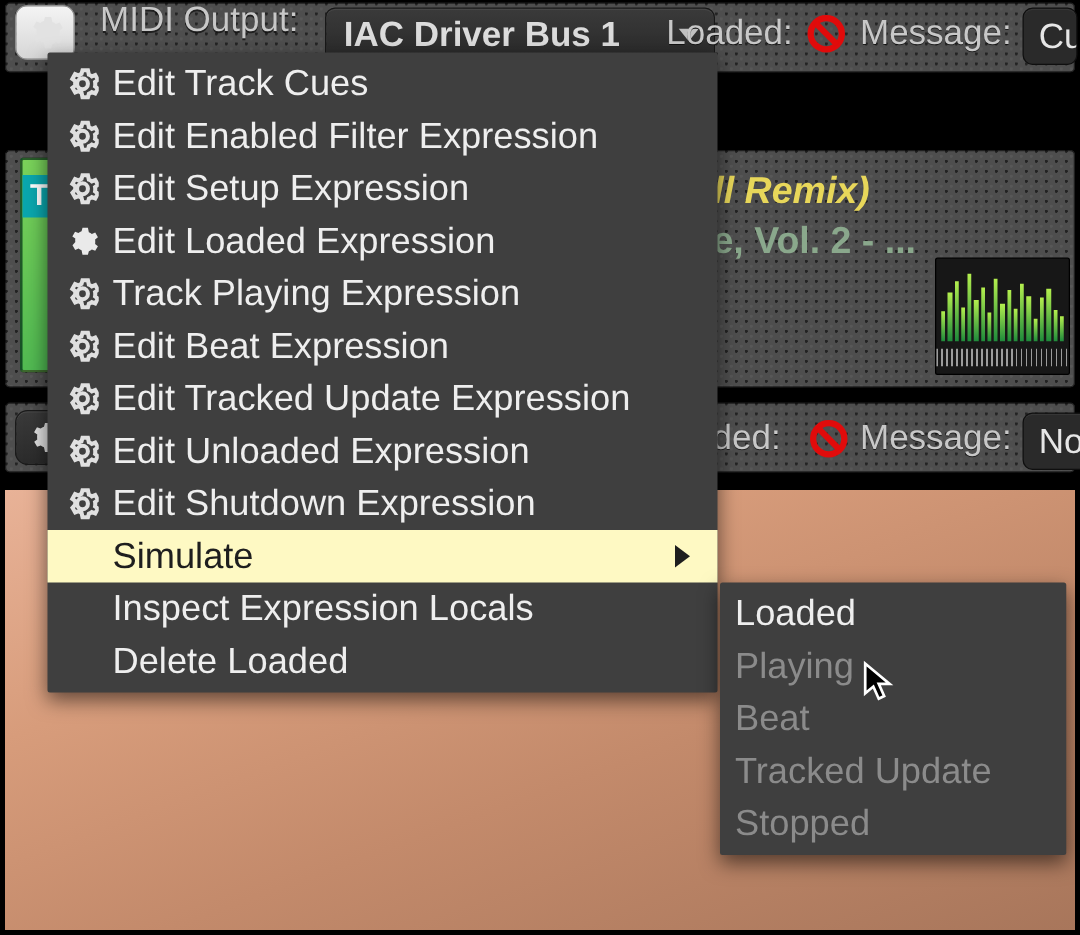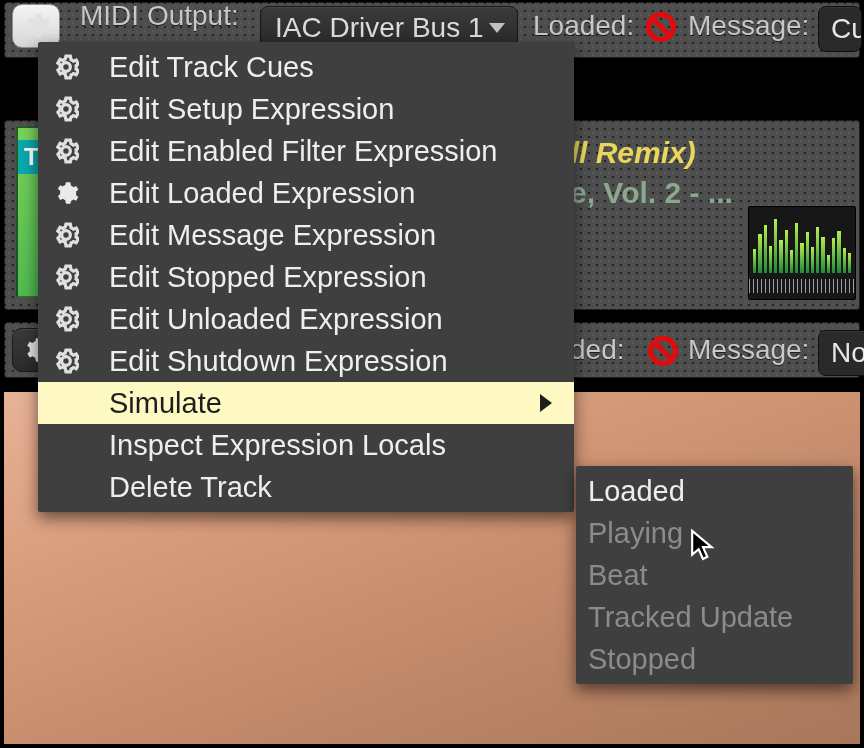--- a/index.html
+++ b/index.html
@@ -91,21 +91,21 @@
   .wavebox .ticks{position:absolute;left:0;right:0;bottom:6px;height:14px;background:repeating-linear-gradient(90deg,#9c9c9c 0 1px,transparent 1px 4px);}
 
   
   .bg-gradient{position:absolute; background:linear-gradient(160deg,#e8b297 0%, #d79c7b 30%, #c38a6b 60%, #a8765b 100%);}
 
   
   .menu {
     position:absolute; background:#3f3f3f; border-radius:2px; box-shadow:0 6px 16px rgba(0,0,0,0.55);
     padding:4px 0;
   }
-  .menu-item{display:flex; align-items:center; height:42px; padding:0 22px 0 12px; gap:27px; color:#eee; font-size:29px; cursor:default;}
+  .menu-item{display:flex; align-items:center; height:42px; padding:0 22px 0 12px; gap:8px; color:#eee; font-size:29px; cursor:default;}
   .menu-item-label{flex:1; white-space:nowrap;}
   .menu-item.highlight{background:#fef9c3; color:#1e1e1e;}
   .menu-item.disabled{color:#8b8b8b;}
   .menu-icon{width:32px;height:32px;display:flex;align-items:center;justify-content:center;flex:0 0 32px;}
   .menu-icon.blank{width:32px;}
   .menu-arrow{width:0;height:0;border-top:9px solid transparent;border-bottom:9px solid transparent;border-left:12px solid currentColor;}
 
   
   .cog path{fill:#e2e2e2;}
   .cog.solid path{fill:#eaeaea;}
@@ -121,21 +121,21 @@
 
   <div class="dotbg panel-trim" style="left:4px; top:2px; right:4px; height:56px;"></div>
 
   <div class="gear-btn" style="left:12px; top:4px;">
     <svg class="cog" width="30" height="30" viewBox="0 0 24 24">
         <path d="M12 8a4 4 0 1 0 0 8 4 4 0 0 0 0-8zm9.4 4a7.5 7.5 0 0 0-.1-1.3l2.1-1.6-2-3.5-2.5 1a7.6 7.6 0 0 0-2.2-1.3L16 2h-4l-.7 2.6A7.6 7.6 0 0 0 9 5.9l-2.5-1-2 3.5L6.7 10A7.5 7.5 0 0 0 6.6 12a7.5 7.5 0 0 0 .1 1.3L4.6 14.9l2 3.5 2.5-1a7.6 7.6 0 0 0 2.2 1.3L12 22h4l.7-2.6a7.6 7.6 0 0 0 2.2-1.3l2.5 1 2-3.5-2.1-1.6c.1-.4.1-.8.1-1.3z" fill="#555"></path>
       </svg>
   </div>
 
   <div class="toolbar-label" style="left:80px; top:0;">MIDI Output:</div>
-  <div class="combo" style="left:260px; top:6px; width:258px; overflow:hidden;">
+  <div class="combo" style="left:260px; top:6px; width:312px; overflow:hidden;font-weight:bold;">
       <span>IAC Driver Bus 1</span>
     </div>
 
   <div class="toolbar-label" style="left:533px; top:10px;">Loaded:</div>
   <div class="no-icon" style="left:646px; top:12px;"></div>
   <div class="toolbar-label" style="left:688px; top:10px;">Message:</div>
   <div class="dark-pill" style="left:818px; top:6px; width:44px;">Cu</div>
 
   <div class="dotbg panel-trim" style="left:4px; top:120px; right:4px; height:190px;"></div>
 
@@ -192,53 +192,61 @@
           </svg>
       </span>
       <span class="menu-item-label">Edit Track Cues</span>
     </div>
     <div class="menu-item">
       <span class="menu-icon">
         <svg class="cog outline" width="26" height="26" viewBox="0 0 24 24">
             <path d="M12 8a4 4 0 1 0 0 8 4 4 0 0 0 0-8zm9.4 4c0-.5 0-.9-.1-1.3l2.1-1.6-2-3.5-2.5 1a7.6 7.6 0 0 0-2.2-1.3L16 2h-4l-.7 2.6A7.6 7.6 0 0 0 9 5.9l-2.5-1-2 3.5L6.7 10c-.1.4-.1.8-.1 1.3s0 .9.1 1.3L4.6 14.9l2 3.5 2.5-1a7.6 7.6 0 0 0 2.2 1.3L12 22h4l.7-2.6a7.6 7.6 0 0 0 2.2-1.3l2.5 1 2-3.5-2.1-1.6c.1-.4.1-.8.1-1.3z"></path>
           </svg>
       </span>
+      <span class="menu-item-label">Edit Enabled Filter Expression</span>
+    </div>
+    <div class="menu-item">
+      <span class="menu-icon">
+        <svg class="cog outline" width="26" height="26" viewBox="0 0 24 24">
+            <path d="M12 8a4 4 0 1 0 0 8 4 4 0 0 0 0-8zm9.4 4c0-.5 0-.9-.1-1.3l2.1-1.6-2-3.5-2.5 1a7.6 7.6 0 0 0-2.2-1.3L16 2h-4l-.7 2.6A7.6 7.6 0 0 0 9 5.9l-2.5-1-2 3.5L6.7 10c-.1.4-.1.8-.1 1.3s0 .9.1 1.3L4.6 14.9l2 3.5 2.5-1a7.6 7.6 0 0 0 2.2 1.3L12 22h4l.7-2.6a7.6 7.6 0 0 0 2.2-1.3l2.5 1 2-3.5-2.1-1.6c.1-.4.1-.8.1-1.3z"></path>
+          </svg>
+      </span>
       <span class="menu-item-label">Edit Setup Expression</span>
     </div>
     <div class="menu-item">
       <span class="menu-icon">
-        <svg class="cog outline" width="26" height="26" viewBox="0 0 24 24">
-            <path d="M12 8a4 4 0 1 0 0 8 4 4 0 0 0 0-8zm9.4 4c0-.5 0-.9-.1-1.3l2.1-1.6-2-3.5-2.5 1a7.6 7.6 0 0 0-2.2-1.3L16 2h-4l-.7 2.6A7.6 7.6 0 0 0 9 5.9l-2.5-1-2 3.5L6.7 10c-.1.4-.1.8-.1 1.3s0 .9.1 1.3L4.6 14.9l2 3.5 2.5-1a7.6 7.6 0 0 0 2.2 1.3L12 22h4l.7-2.6a7.6 7.6 0 0 0 2.2-1.3l2.5 1 2-3.5-2.1-1.6c.1-.4.1-.8.1-1.3z"></path>
-          </svg>
-      </span>
-      <span class="menu-item-label">Edit Enabled Filter Expression</span>
-    </div>
-    <div class="menu-item">
-      <span class="menu-icon">
         <svg class="cog solid" width="26" height="26" viewBox="0 0 24 24">
             <path d="M12 8a4 4 0 1 0 0 8 4 4 0 0 0 0-8zm9.4 4c0-.5 0-.9-.1-1.3l2.1-1.6-2-3.5-2.5 1a7.6 7.6 0 0 0-2.2-1.3L16 2h-4l-.7 2.6A7.6 7.6 0 0 0 9 5.9l-2.5-1-2 3.5L6.7 10c-.1.4-.1.8-.1 1.3s0 .9.1 1.3L4.6 14.9l2 3.5 2.5-1a7.6 7.6 0 0 0 2.2 1.3L12 22h4l.7-2.6a7.6 7.6 0 0 0 2.2-1.3l2.5 1 2-3.5-2.1-1.6c.1-.4.1-.8.1-1.3z"></path>
           </svg>
       </span>
       <span class="menu-item-label">Edit Loaded Expression</span>
     </div>
     <div class="menu-item">
       <span class="menu-icon">
         <svg class="cog outline" width="26" height="26" viewBox="0 0 24 24">
             <path d="M12 8a4 4 0 1 0 0 8 4 4 0 0 0 0-8zm9.4 4c0-.5 0-.9-.1-1.3l2.1-1.6-2-3.5-2.5 1a7.6 7.6 0 0 0-2.2-1.3L16 2h-4l-.7 2.6A7.6 7.6 0 0 0 9 5.9l-2.5-1-2 3.5L6.7 10c-.1.4-.1.8-.1 1.3s0 .9.1 1.3L4.6 14.9l2 3.5 2.5-1a7.6 7.6 0 0 0 2.2 1.3L12 22h4l.7-2.6a7.6 7.6 0 0 0 2.2-1.3l2.5 1 2-3.5-2.1-1.6c.1-.4.1-.8.1-1.3z"></path>
           </svg>
       </span>
-      <span class="menu-item-label">Edit Message Expression</span>
-    </div>
-    <div class="menu-item">
-      <span class="menu-icon">
-        <svg class="cog outline" width="26" height="26" viewBox="0 0 24 24">
-            <path d="M12 8a4 4 0 1 0 0 8 4 4 0 0 0 0-8zm9.4 4c0-.5 0-.9-.1-1.3l2.1-1.6-2-3.5-2.5 1a7.6 7.6 0 0 0-2.2-1.3L16 2h-4l-.7 2.6A7.6 7.6 0 0 0 9 5.9l-2.5-1-2 3.5L6.7 10c-.1.4-.1.8-.1 1.3s0 .9.1 1.3L4.6 14.9l2 3.5 2.5-1a7.6 7.6 0 0 0 2.2 1.3L12 22h4l.7-2.6a7.6 7.6 0 0 0 2.2-1.3l2.5 1 2-3.5-2.1-1.6c.1-.4.1-.8.1-1.3z"></path>
-          </svg>
-      </span>
-      <span class="menu-item-label">Edit Stopped Expression</span>
+      <span class="menu-item-label">Track Playing Expression</span>
+    </div>
+    <div class="menu-item">
+      <span class="menu-icon">
+        <svg class="cog outline" width="26" height="26" viewBox="0 0 24 24">
+            <path d="M12 8a4 4 0 1 0 0 8 4 4 0 0 0 0-8zm9.4 4c0-.5 0-.9-.1-1.3l2.1-1.6-2-3.5-2.5 1a7.6 7.6 0 0 0-2.2-1.3L16 2h-4l-.7 2.6A7.6 7.6 0 0 0 9 5.9l-2.5-1-2 3.5L6.7 10c-.1.4-.1.8-.1 1.3s0 .9.1 1.3L4.6 14.9l2 3.5 2.5-1a7.6 7.6 0 0 0 2.2 1.3L12 22h4l.7-2.6a7.6 7.6 0 0 0 2.2-1.3l2.5 1 2-3.5-2.1-1.6c.1-.4.1-.8.1-1.3z"></path>
+          </svg>
+      </span>
+      <span class="menu-item-label">Edit Beat Expression</span>
+    </div>
+    <div class="menu-item">
+      <span class="menu-icon">
+        <svg class="cog outline" width="26" height="26" viewBox="0 0 24 24">
+            <path d="M12 8a4 4 0 1 0 0 8 4 4 0 0 0 0-8zm9.4 4c0-.5 0-.9-.1-1.3l2.1-1.6-2-3.5-2.5 1a7.6 7.6 0 0 0-2.2-1.3L16 2h-4l-.7 2.6A7.6 7.6 0 0 0 9 5.9l-2.5-1-2 3.5L6.7 10c-.1.4-.1.8-.1 1.3s0 .9.1 1.3L4.6 14.9l2 3.5 2.5-1a7.6 7.6 0 0 0 2.2 1.3L12 22h4l.7-2.6a7.6 7.6 0 0 0 2.2-1.3l2.5 1 2-3.5-2.1-1.6c.1-.4.1-.8.1-1.3z"></path>
+          </svg>
+      </span>
+      <span class="menu-item-label">Edit Tracked Update Expression</span>
     </div>
     <div class="menu-item">
       <span class="menu-icon">
         <svg class="cog outline" width="26" height="26" viewBox="0 0 24 24">
             <path d="M12 8a4 4 0 1 0 0 8 4 4 0 0 0 0-8zm9.4 4c0-.5 0-.9-.1-1.3l2.1-1.6-2-3.5-2.5 1a7.6 7.6 0 0 0-2.2-1.3L16 2h-4l-.7 2.6A7.6 7.6 0 0 0 9 5.9l-2.5-1-2 3.5L6.7 10c-.1.4-.1.8-.1 1.3s0 .9.1 1.3L4.6 14.9l2 3.5 2.5-1a7.6 7.6 0 0 0 2.2 1.3L12 22h4l.7-2.6a7.6 7.6 0 0 0 2.2-1.3l2.5 1 2-3.5-2.1-1.6c.1-.4.1-.8.1-1.3z"></path>
           </svg>
       </span>
       <span class="menu-item-label">Edit Unloaded Expression</span>
     </div>
     <div class="menu-item">
@@ -253,21 +261,21 @@
       <span class="menu-icon blank"></span>
       <span class="menu-item-label">Simulate</span>
       <span class="menu-arrow"></span>
     </div>
     <div class="menu-item">
       <span class="menu-icon blank"></span>
       <span class="menu-item-label">Inspect Expression Locals</span>
     </div>
     <div class="menu-item">
       <span class="menu-icon blank"></span>
-      <span class="menu-item-label">Delete Track</span>
+      <span class="menu-item-label">Delete Loaded</span>
     </div>
   </div>
 
   <div class="menu" style="left:576px; top:466px; width:277px;">
     <div class="menu-item">
       <span class="menu-item-label">Loaded</span>
     </div>
     <div class="menu-item disabled">
       <span class="menu-item-label">Playing</span>
     </div>

